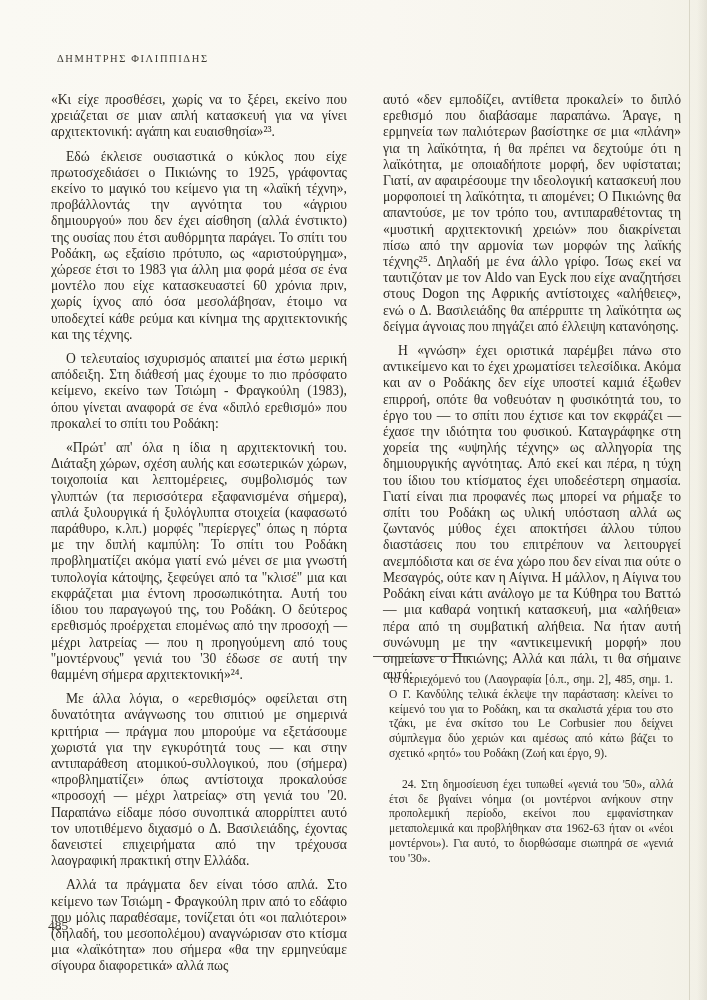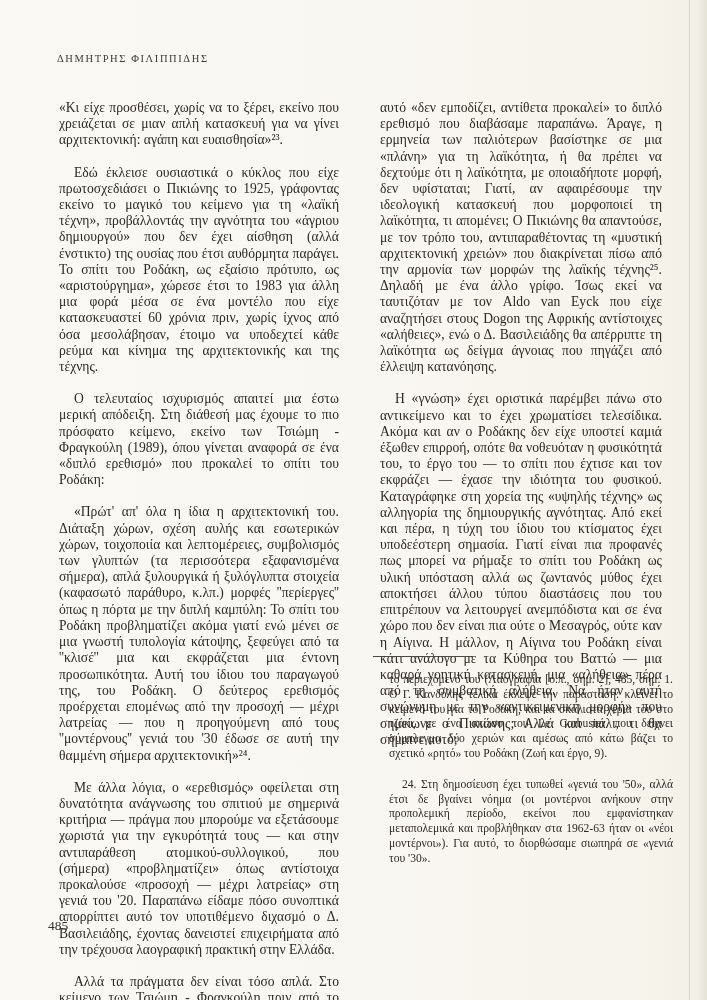--- a/index.html
+++ b/index.html
@@ -20,23 +20,23 @@
     letter-spacing: 1.6px;
     color: #3c3a32;
     white-space: nowrap;
   }
   .col {
     position: absolute;
     top: 84px;
     text-align: justify;
   }
   .col-left  { left: 43px;  width: 312px; }
-  .col-right { left: 364px; width: 314px; }
+  .col-right { left: 375px; width: 314px; }
   .body-p {
-    margin: 16px;
+    margin: 8px;
     font-size: 13.6px;
     line-height: 16.2px;
   }
   .indent { text-indent: 15px; }
   .footnotes {
     position: absolute;
     left: 373px;
     top: 656px;
     width: 316px;
     text-align: justify;
@@ -81,21 +81,21 @@
 </head>
 <body>
 
 <div class="page">
 
   <div class="running-header">ΔΗΜΗΤΡΗΣ ΦΙΛΙΠΠΙΔΗΣ</div>
 
   <div class="col col-left">
     <p class="body-p">«Κι είχε προσθέσει, χωρίς να το ξέρει, εκείνο που χρειάζεται σε μιαν απλή κατασκευή για να γίνει αρχιτεκτονική: αγάπη και ευαισθησία»²³.</p>
     <p class="body-p indent">Εδώ έκλεισε ουσιαστικά ο κύκλος που είχε πρωτοσχεδιάσει ο Πικιώνης το 1925, γράφοντας εκείνο το μαγικό του κείμενο για τη «λαϊκή τέχνη», προβάλλοντάς την αγνότητα του «άγριου δημιουργού» που δεν έχει αίσθηση (αλλά ένστικτο) της ουσίας που έτσι αυθόρμητα παράγει. Το σπίτι του Ροδάκη, ως εξαίσιο πρότυπο, ως «αριστούργημα», χώρεσε έτσι το 1983 για άλλη μια φορά μέσα σε ένα μοντέλο που είχε κατασκευαστεί 60 χρόνια πριν, χωρίς ίχνος από όσα μεσολάβησαν, έτοιμο να υποδεχτεί κάθε ρεύμα και κίνημα της αρχιτεκτονικής και της τέχνης.</p>
-    <p class="body-p indent">Ο τελευταίος ισχυρισμός απαιτεί μια έστω μερική απόδειξη. Στη διάθεσή μας έχουμε το πιο πρόσφατο κείμενο, εκείνο των Τσιώμη - Φραγκούλη (1989), όπου γίνεται αναφορά σε ένα «διπλό ερεθισμό» που προκαλεί το σπίτι του Ροδάκη:</p>
+    <p class="body-p indent">Ο τελευταίος ισχυρισμός απαιτεί μια έστω μερική απόδειξη. Στη διάθεσή μας έχουμε το πιο πρόσφατο κείμενο, εκείνο των Τσιώμη - Φραγκούλη (1983), όπου γίνεται αναφορά σε ένα «διπλό ερεθισμό» που προκαλεί το σπίτι του Ροδάκη:</p>
     <p class="body-p indent">«Πρώτ' απ' όλα η ίδια η αρχιτεκτονική του. Διάταξη χώρων, σχέση αυλής και εσωτερικών χώρων, τοιχοποιία και λεπτομέρειες, συμβολισμός των γλυπτών (τα περισσότερα εξαφανισμένα σήμερα), απλά ξυλουργικά ή ξυλόγλυπτα στοιχεία (καφασωτό παράθυρο, κ.λπ.) μορφές ''περίεργες'' όπως η πόρτα με την διπλή καμπύλη: Το σπίτι του Ροδάκη προβληματίζει ακόμα γιατί ενώ μένει σε μια γνωστή τυπολογία κάτοψης, ξεφεύγει από τα ''κλισέ'' μια και εκφράζεται μια έντονη προσωπικότητα. Αυτή του ίδιου του παραγωγού της, του Ροδάκη. Ο δεύτερος ερεθισμός προέρχεται επομένως από την προσοχή — μέχρι λατρείας — που η προηγούμενη από τους ''μοντέρνους'' γενιά του '30 έδωσε σε αυτή την θαμμένη σήμερα αρχιτεκτονική»²⁴.</p>
     <p class="body-p indent">Με άλλα λόγια, ο «ερεθισμός» οφείλεται στη δυνατότητα ανάγνωσης του σπιτιού με σημερινά κριτήρια — πράγμα που μπορούμε να εξετάσουμε χωριστά για την εγκυρότητά τους — και στην αντιπαράθεση ατομικού-συλλογικού, που (σήμερα) «προβληματίζει» όπως αντίστοιχα προκαλούσε «προσοχή — μέχρι λατρείας» στη γενιά του '20. Παραπάνω είδαμε πόσο συνοπτικά απορρίπτει αυτό τον υποτιθέμενο διχασμό ο Δ. Βασιλειάδης, έχοντας δανειστεί επιχειρήματα από την τρέχουσα λαογραφική πρακτική στην Ελλάδα.</p>
     <p class="body-p indent">Αλλά τα πράγματα δεν είναι τόσο απλά. Στο κείμενο των Τσιώμη - Φραγκούλη πριν από το εδάφιο που μόλις παραθέσαμε, τονίζεται ότι «οι παλιότεροι» (δηλαδή, του μεσοπολέμου) αναγνώρισαν στο κτίσμα μια «λαϊκότητα» που σήμερα «θα την ερμηνεύαμε σίγουρα διαφορετικά» αλλά πως</p>
   </div>
 
   <div class="col col-right">
     <p class="body-p">αυτό «δεν εμποδίζει, αντίθετα προκαλεί» το διπλό ερεθισμό που διαβάσαμε παραπάνω. Άραγε, η ερμηνεία των παλιότερων βασίστηκε σε μια «πλάνη» για τη λαϊκότητα, ή θα πρέπει να δεχτούμε ότι η λαϊκότητα, με οποιαδήποτε μορφή, δεν υφίσταται; Γιατί, αν αφαιρέσουμε την ιδεολογική κατασκευή που μορφοποιεί τη λαϊκότητα, τι απομένει; Ο Πικιώνης θα απαντούσε, με τον τρόπο του, αντιπαραθέτοντας τη «μυστική αρχιτεκτονική χρειών» που διακρίνεται πίσω από την αρμονία των μορφών της λαϊκής τέχνης²⁵. Δηλαδή με ένα άλλο γρίφο. Ίσως εκεί να ταυτιζόταν με τον Aldo van Eyck που είχε αναζητήσει στους Dogon της Αφρικής αντίστοιχες «αλήθειες», ενώ ο Δ. Βασιλειάδης θα απέρριπτε τη λαϊκότητα ως δείγμα άγνοιας που πηγάζει από έλλειψη κατανόησης.</p>
     <p class="body-p indent">Η «γνώση» έχει οριστικά παρέμβει πάνω στο αντικείμενο και το έχει χρωματίσει τελεσίδικα. Ακόμα και αν ο Ροδάκης δεν είχε υποστεί καμιά έξωθεν επιρροή, οπότε θα νοθευόταν η φυσικότητά του, το έργο του — το σπίτι που έχτισε και τον εκφράζει — έχασε την ιδιότητα του φυσικού. Καταγράφηκε στη χορεία της «υψηλής τέχνης» ως αλληγορία της δημιουργικής αγνότητας. Από εκεί και πέρα, η τύχη του ίδιου του κτίσματος έχει υποδεέστερη σημασία. Γιατί είναι πια προφανές πως μπορεί να ρήμαξε το σπίτι του Ροδάκη ως υλική υπόσταση αλλά ως ζωντανός μύθος έχει αποκτήσει άλλου τύπου διαστάσεις που του επιτρέπουν να λειτουργεί ανεμπόδιστα και σε ένα χώρο που δεν είναι πια ούτε ο Μεσαγρός, ούτε καν η Αίγινα. Η μάλλον, η Αίγινα του Ροδάκη είναι κάτι ανάλογο με τα Κύθηρα του Βαττώ — μια καθαρά νοητική κατασκευή, μια «αλήθεια» πέρα από τη συμβατική αλήθεια. Να ήταν αυτή συνώνυμη με την «αντικειμενική μορφή» που σημείωνε ο Πικιώνης; Αλλά και πάλι, τι θα σήμαινε αυτό;</p>
   </div>
 

